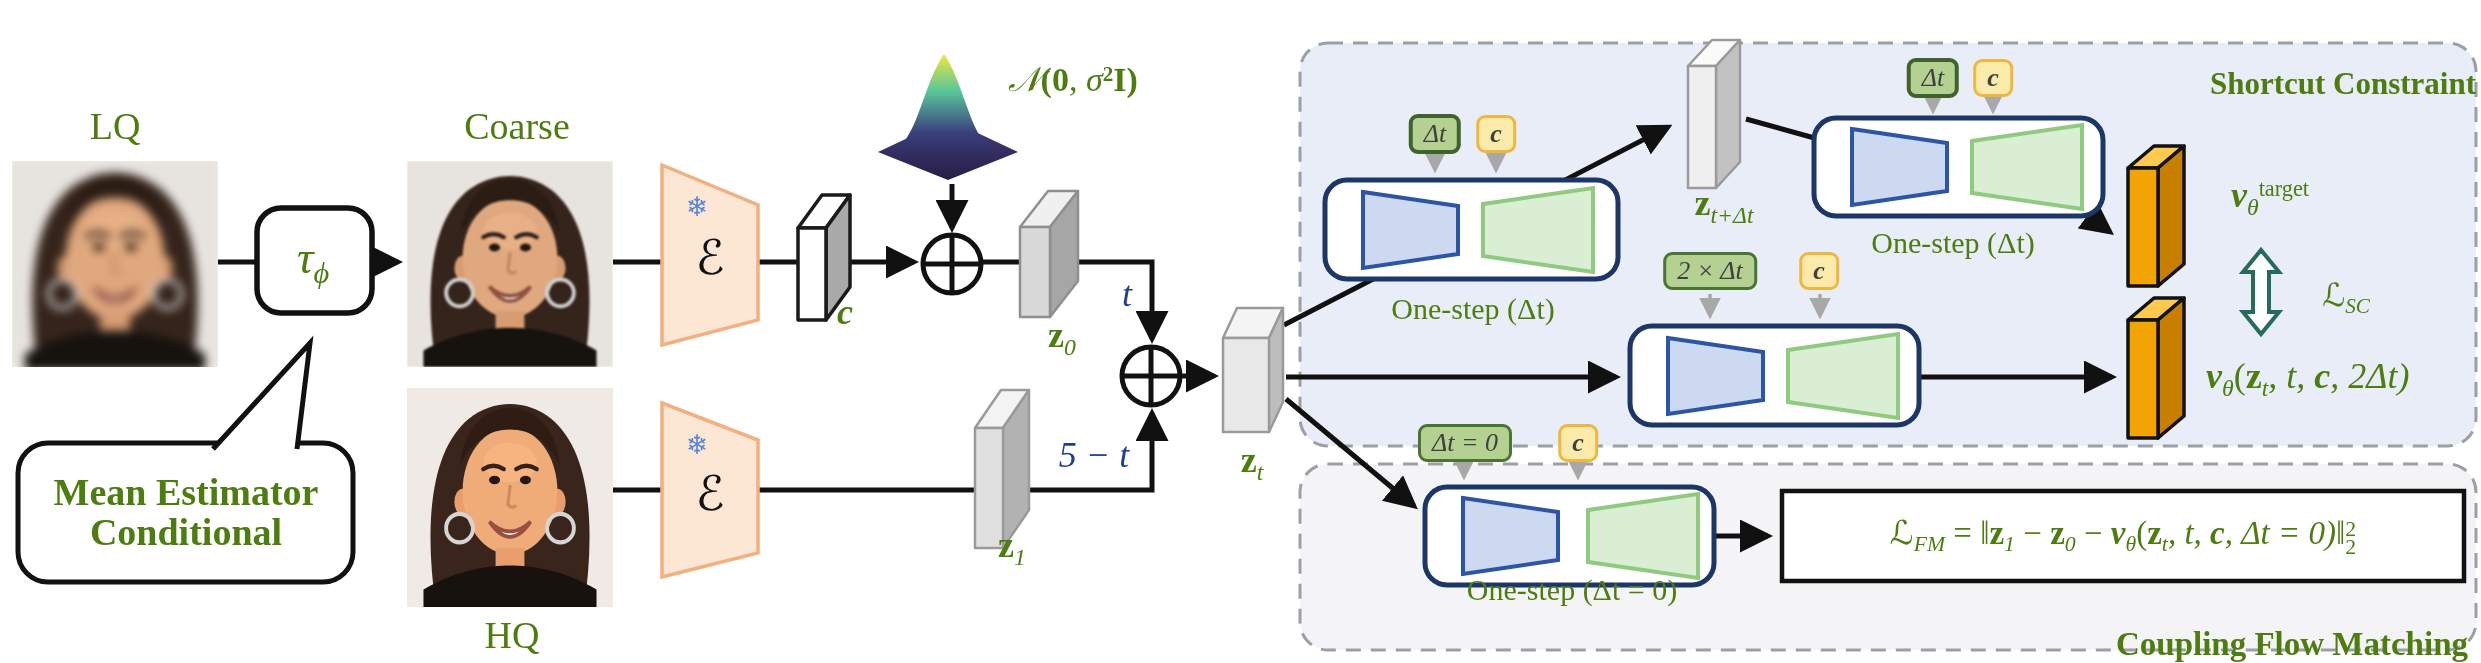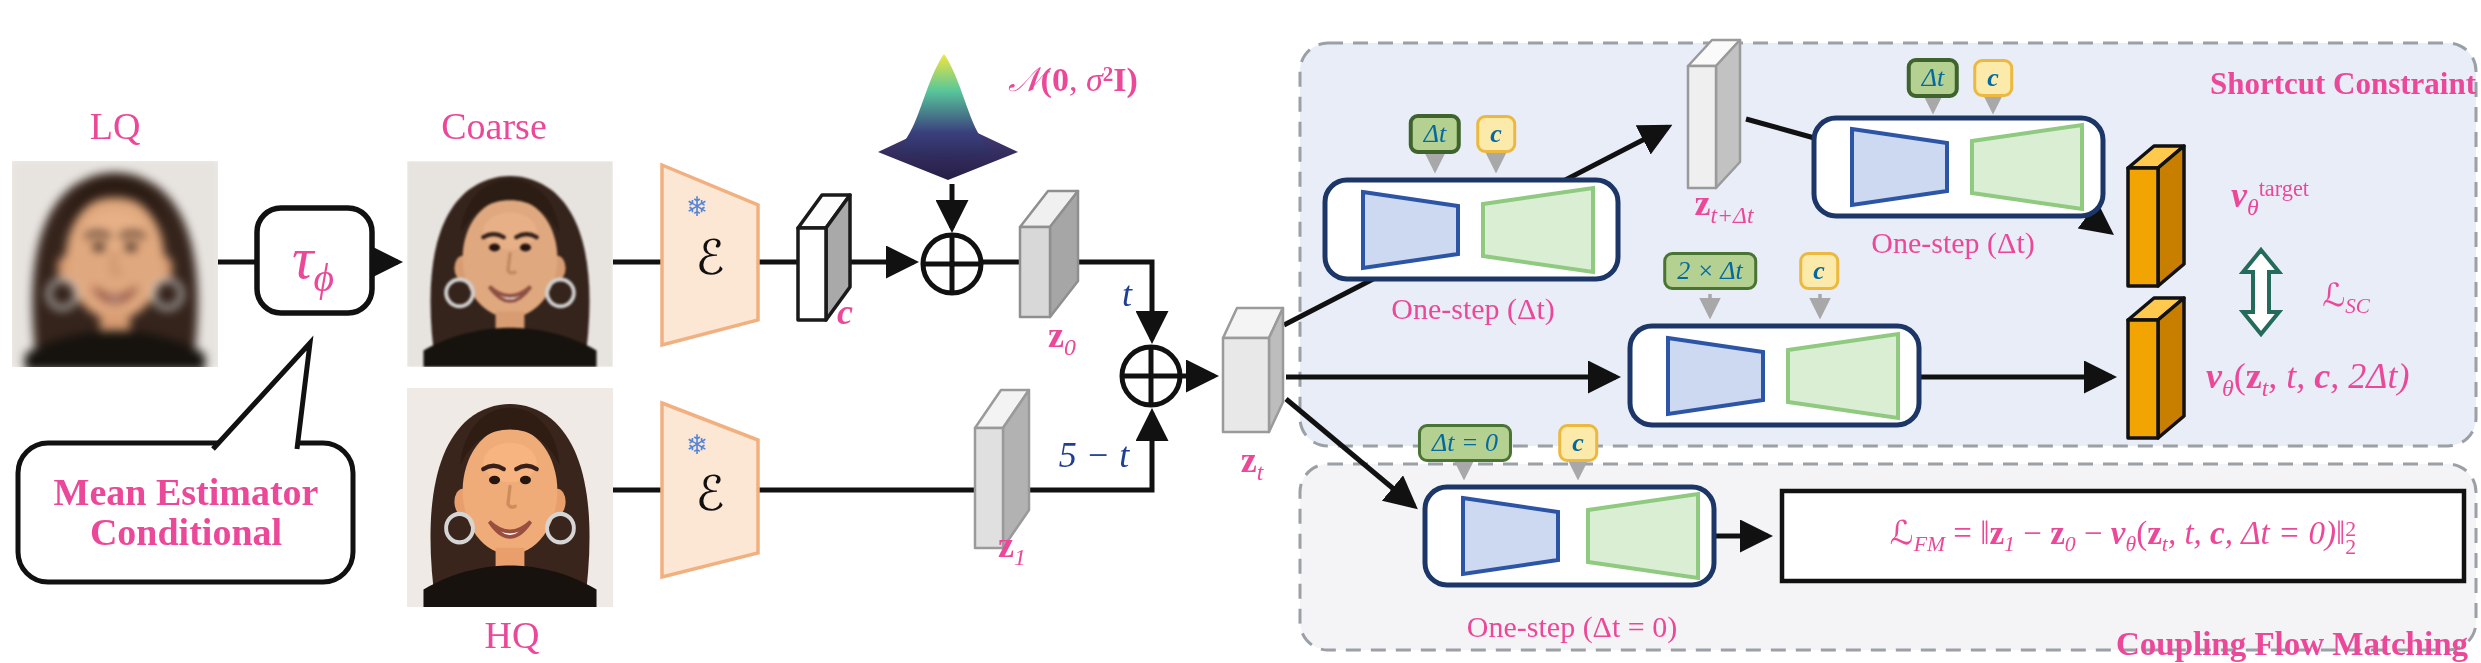--- a/index.html
+++ b/index.html
@@ -1,42 +1,42 @@
 <!DOCTYPE html>
 <html><head>
 <meta charset="utf-8">
 <style>
   html,body{margin:0;padding:0;background:#ffffff;}
   #stage{position:relative;width:2481px;height:663px;background:#ffffff;overflow:hidden;
          font-family:"Liberation Serif",serif;}
   #art{position:absolute;left:0;top:0;}
-  .lbl{position:absolute;font-family:"Liberation Serif",serif;color:#ec4899;
+  .lbl{position:absolute;font-family:"Liberation Serif",serif;color:#4d7c0f;
        transform:translate(-50%,-50%);white-space:nowrap;line-height:1.05;}
   .anchor-l{transform:translate(0,-50%);}
   .anchor-r{transform:translate(-100%,-50%);}
   .it{font-style:italic;}
   .b{font-weight:bold;}
   .bi{font-weight:bold;font-style:italic;}
   .blue{color:#1f3f93;}
   .cap{font-size:38px;}
   .mathlbl{font-size:36px;}
   .small-math{font-size:34px;}
   .onestep{font-size:30px;}
   .heading{font-size:31px;font-weight:bold;}
   .script{font-family:"DejaVu Serif","DejaVu Sans",serif;}
   .lbl sub{font-size:0.66em;vertical-align:-0.33em;line-height:0;font-style:italic;}
   .lbl sup{font-size:0.62em;vertical-align:0.5em;line-height:0;}
   .tag{position:absolute;transform:translate(-50%,-50%);border-radius:9px;
-       font-family:"Liberation Serif",serif;font-style:italic;font-size:26px;color:#0369a1;
+       font-family:"Liberation Serif",serif;font-style:italic;font-size:26px;color:#404040;
        padding:1px 11px;white-space:nowrap;text-align:center;}
   .tag-green{background:#b5d191;border:3.5px solid #4a7434;}
   .tag-green-dark{background:#b5d191;border:4.5px solid #3f632c;}
   .tag-yellow{background:#fbeaa9;border:3.5px solid #ecb83f;font-weight:bold;}
   .bubble-text{font-size:38px;font-weight:bold;text-align:center;}
-  .tau-lbl{font-size:60px;}
+  .tau-lbl{font-size:46px;}
   .formula{font-size:33px;}
   .stk{display:inline-block;vertical-align:-0.45em;line-height:0.82;font-size:0.66em;text-align:left;}
   .stk span{display:block;}
   .enc{position:absolute;transform:translate(-50%,-50%);font-size:48px;color:#111;
        font-family:"DejaVu Serif","DejaVu Sans",serif;}
   .snow{position:absolute;transform:translate(-50%,-50%);font-size:27px;color:#5585d8;
         font-family:"DejaVu Sans",sans-serif;}
 </style>
 </head>
 <body>
@@ -229,21 +229,21 @@
   <g>
     <path d="M2261,250 L2279,272 L2269,272 L2269,312 L2279,312 L2261,334 L2243,312 L2253,312 L2253,272 L2243,272 Z" fill="#ffffff" stroke="#256b5c" stroke-width="4" stroke-linejoin="miter"></path>
   </g>
 
   <g>
     <rect x="1782" y="491" width="682" height="90" fill="#ffffff" stroke="#111" stroke-width="4.5"></rect>
   </g>
 </svg>
 
 <div class="lbl cap" style="left:115px;top:127px;">LQ</div>
-<div class="lbl cap" style="left:494px;top:127px;">Coarse</div>
+<div class="lbl cap" style="left:517px;top:127px;">Coarse</div>
 <div class="lbl cap" style="left:512px;top:636px;">HQ</div>
 
 <div class="lbl tau-lbl" style="left:313px;top:258px;"><span class="it">τ</span><sub class="it">ϕ</sub></div>
 
 <div class="lbl bubble-text" style="left:186px;top:513px;">
   <div>Mean Estimator</div>
   <div>Conditional</div>
 </div>
 
 <div class="lbl small-math anchor-l" style="left:1008px;top:80px;"><span class="it script">𝒩</span><span class="b">(</span><span class="b">0</span><span>, </span><span class="it">σ</span><sup class="b">2</sup><span class="b">I</span><span class="b">)</span></div>
@@ -277,19 +277,19 @@
 
 <div class="lbl mathlbl anchor-l" style="left:2231px;top:196px;"><span class="bi">v</span><sub class="it">θ</sub><sup>target</sup></div>
 
 <div class="lbl" style="left:2346px;top:296px;font-size:32px;"><span class="it script">ℒ</span><sub>SC</sub></div>
 
 <div class="lbl mathlbl anchor-l" style="left:2206px;top:377px;"><span class="bi">v</span><sub class="it">θ</sub><span>(</span><span class="b">z</span><sub class="it">t</sub><span class="it">, t, </span><span class="bi">c</span><span class="it">, 2Δt)</span></div>
 
 <div class="tag tag-green" style="left:1465px;top:443px;">Δt = 0</div>
 <div class="tag tag-yellow" style="left:1578px;top:443px;">c</div>
 
-<div class="lbl onestep" style="left:1572px;top:627px;">One-step (Δt = 0)</div>
+<div class="lbl onestep" style="left:1572px;top:590px;">One-step (Δt = 0)</div>
 
 <div class="lbl formula" style="left:2123px;top:536px;"><span class="it script">ℒ</span><sub>FM</sub><span> = </span><span>‖</span><span class="b">z</span><sub>1</sub><span> − </span><span class="b">z</span><sub>0</sub><span> − </span><span class="bi">v</span><sub class="it">θ</sub><span>(</span><span class="b">z</span><sub class="it">t</sub><span class="it">, t, </span><span class="bi">c</span><span class="it">, Δt = 0)</span><span>‖</span><span class="stk"><span>2</span><span>2</span></span></div>
 
 <div class="lbl heading anchor-r" style="left:2468px;top:644px;font-size:33px;">Coupling Flow Matching</div>
 
 </div>
 
 </body></html>

